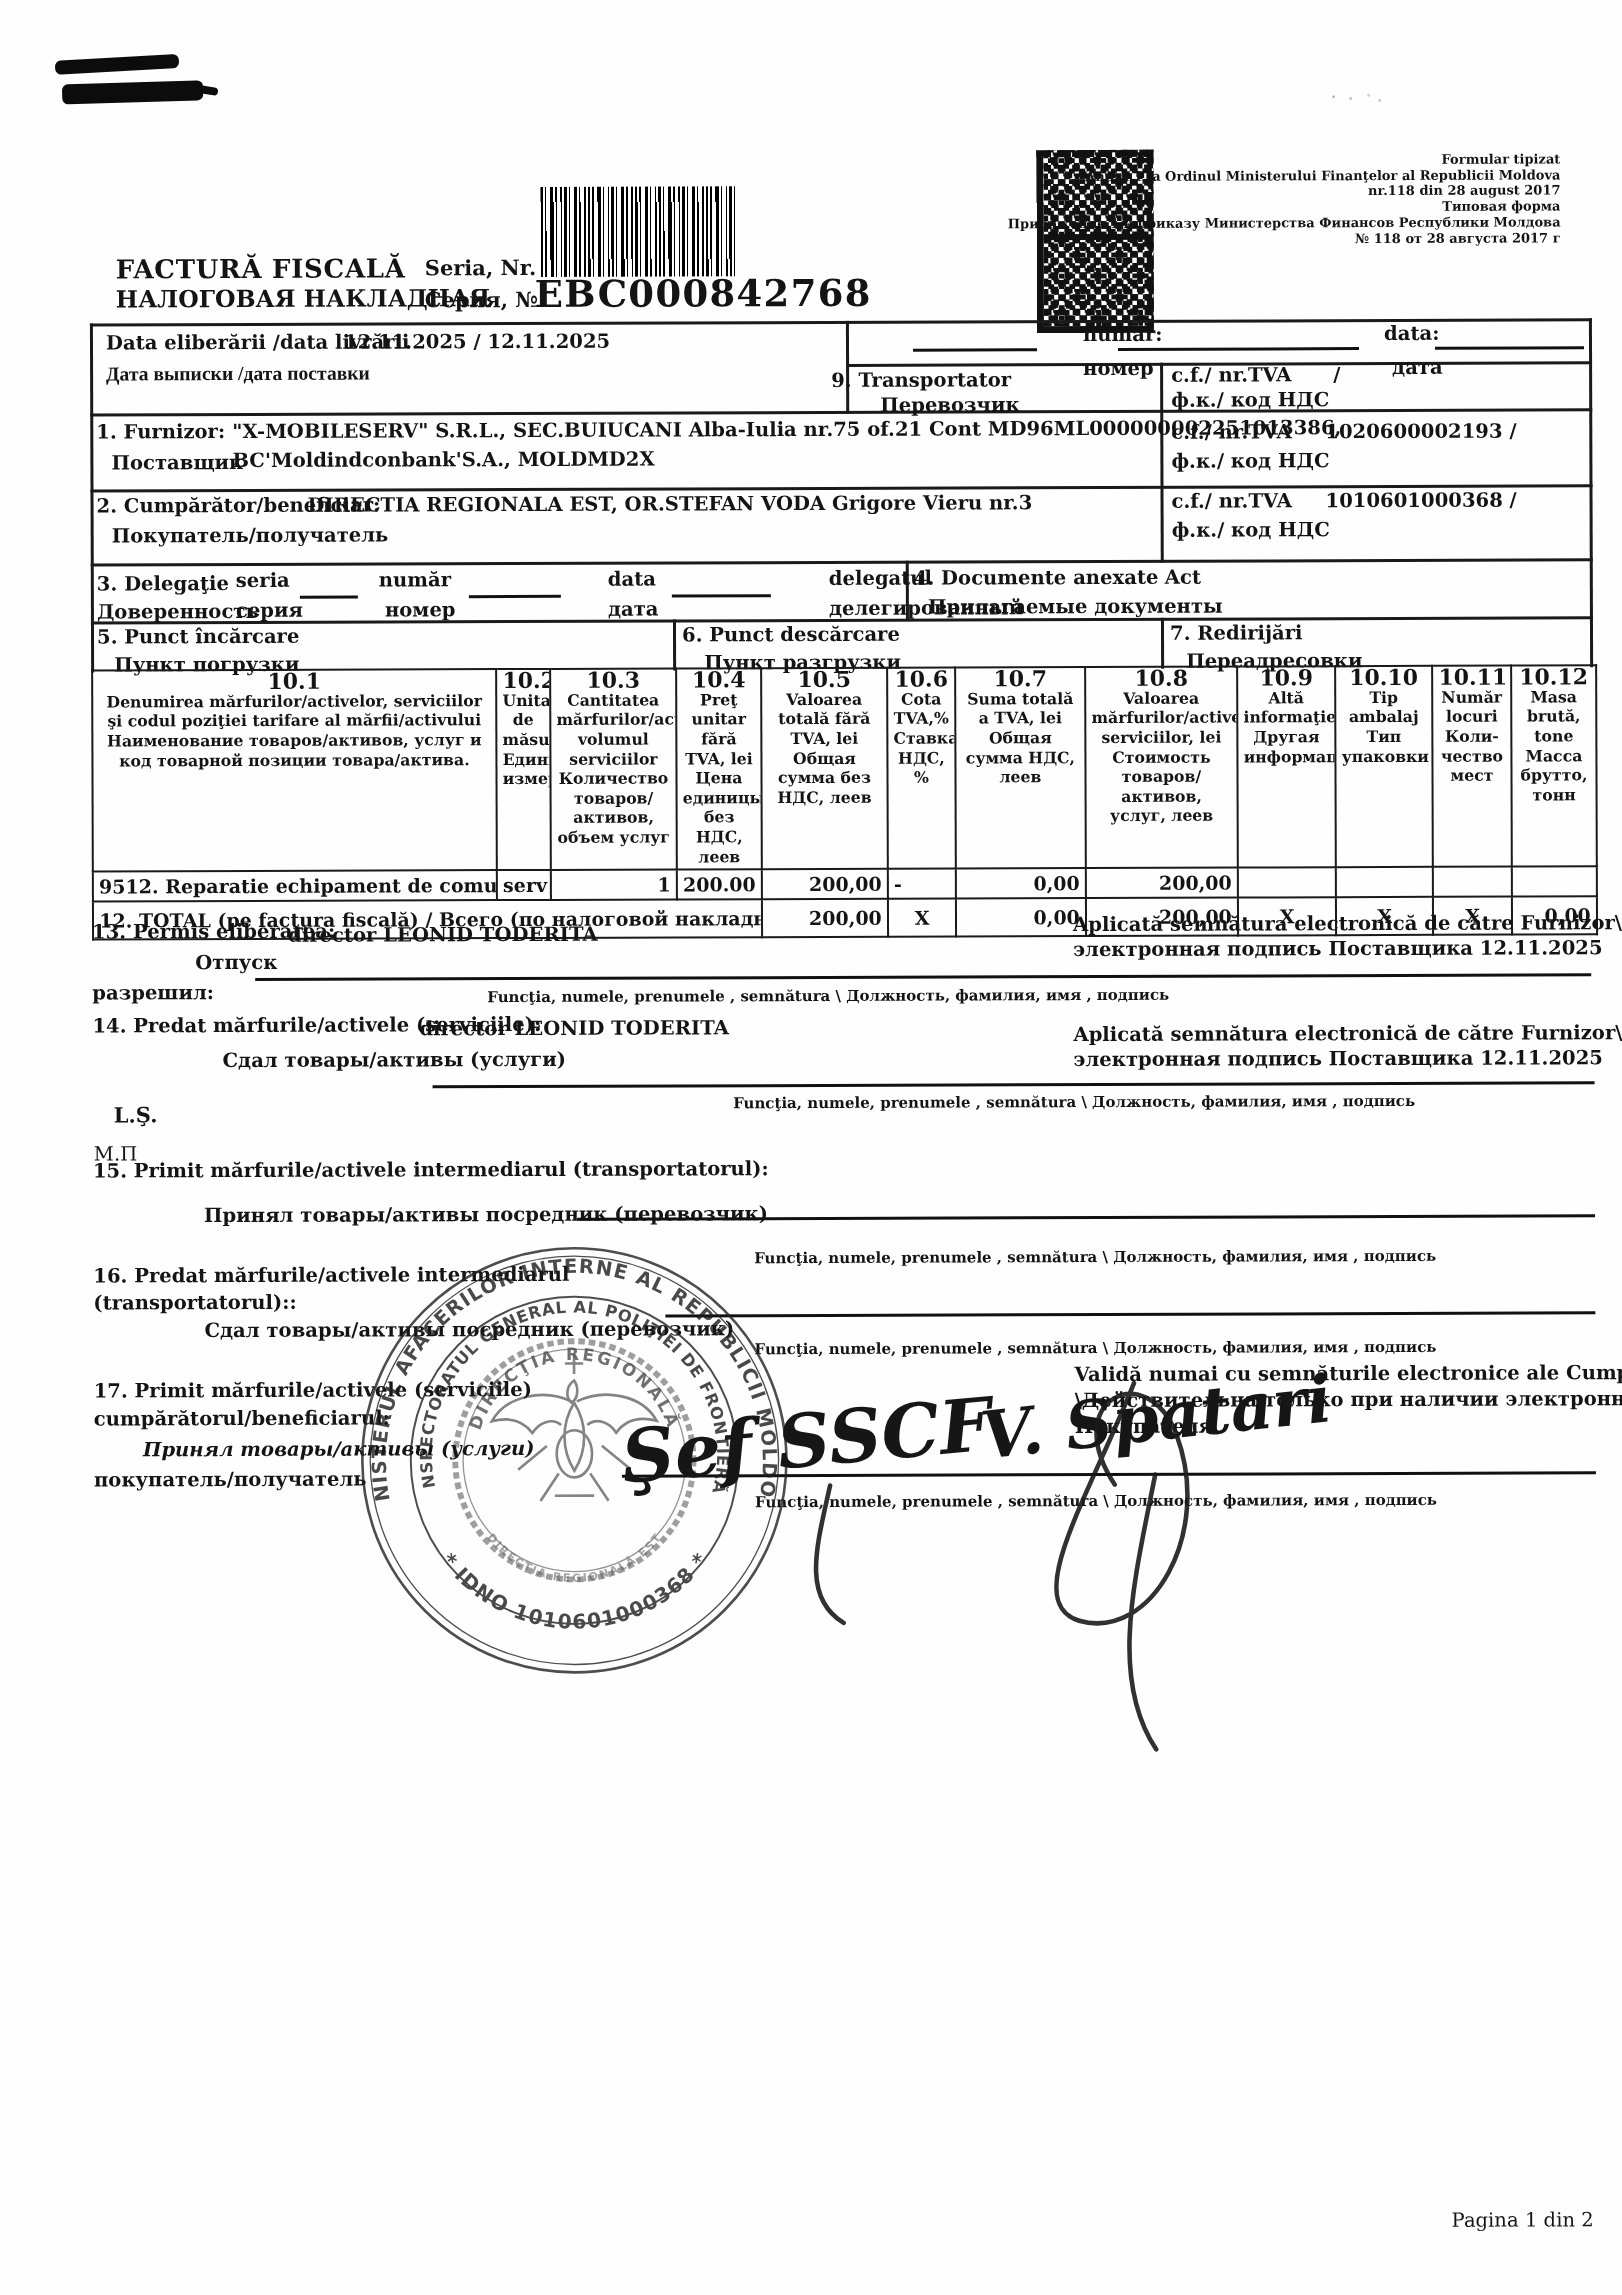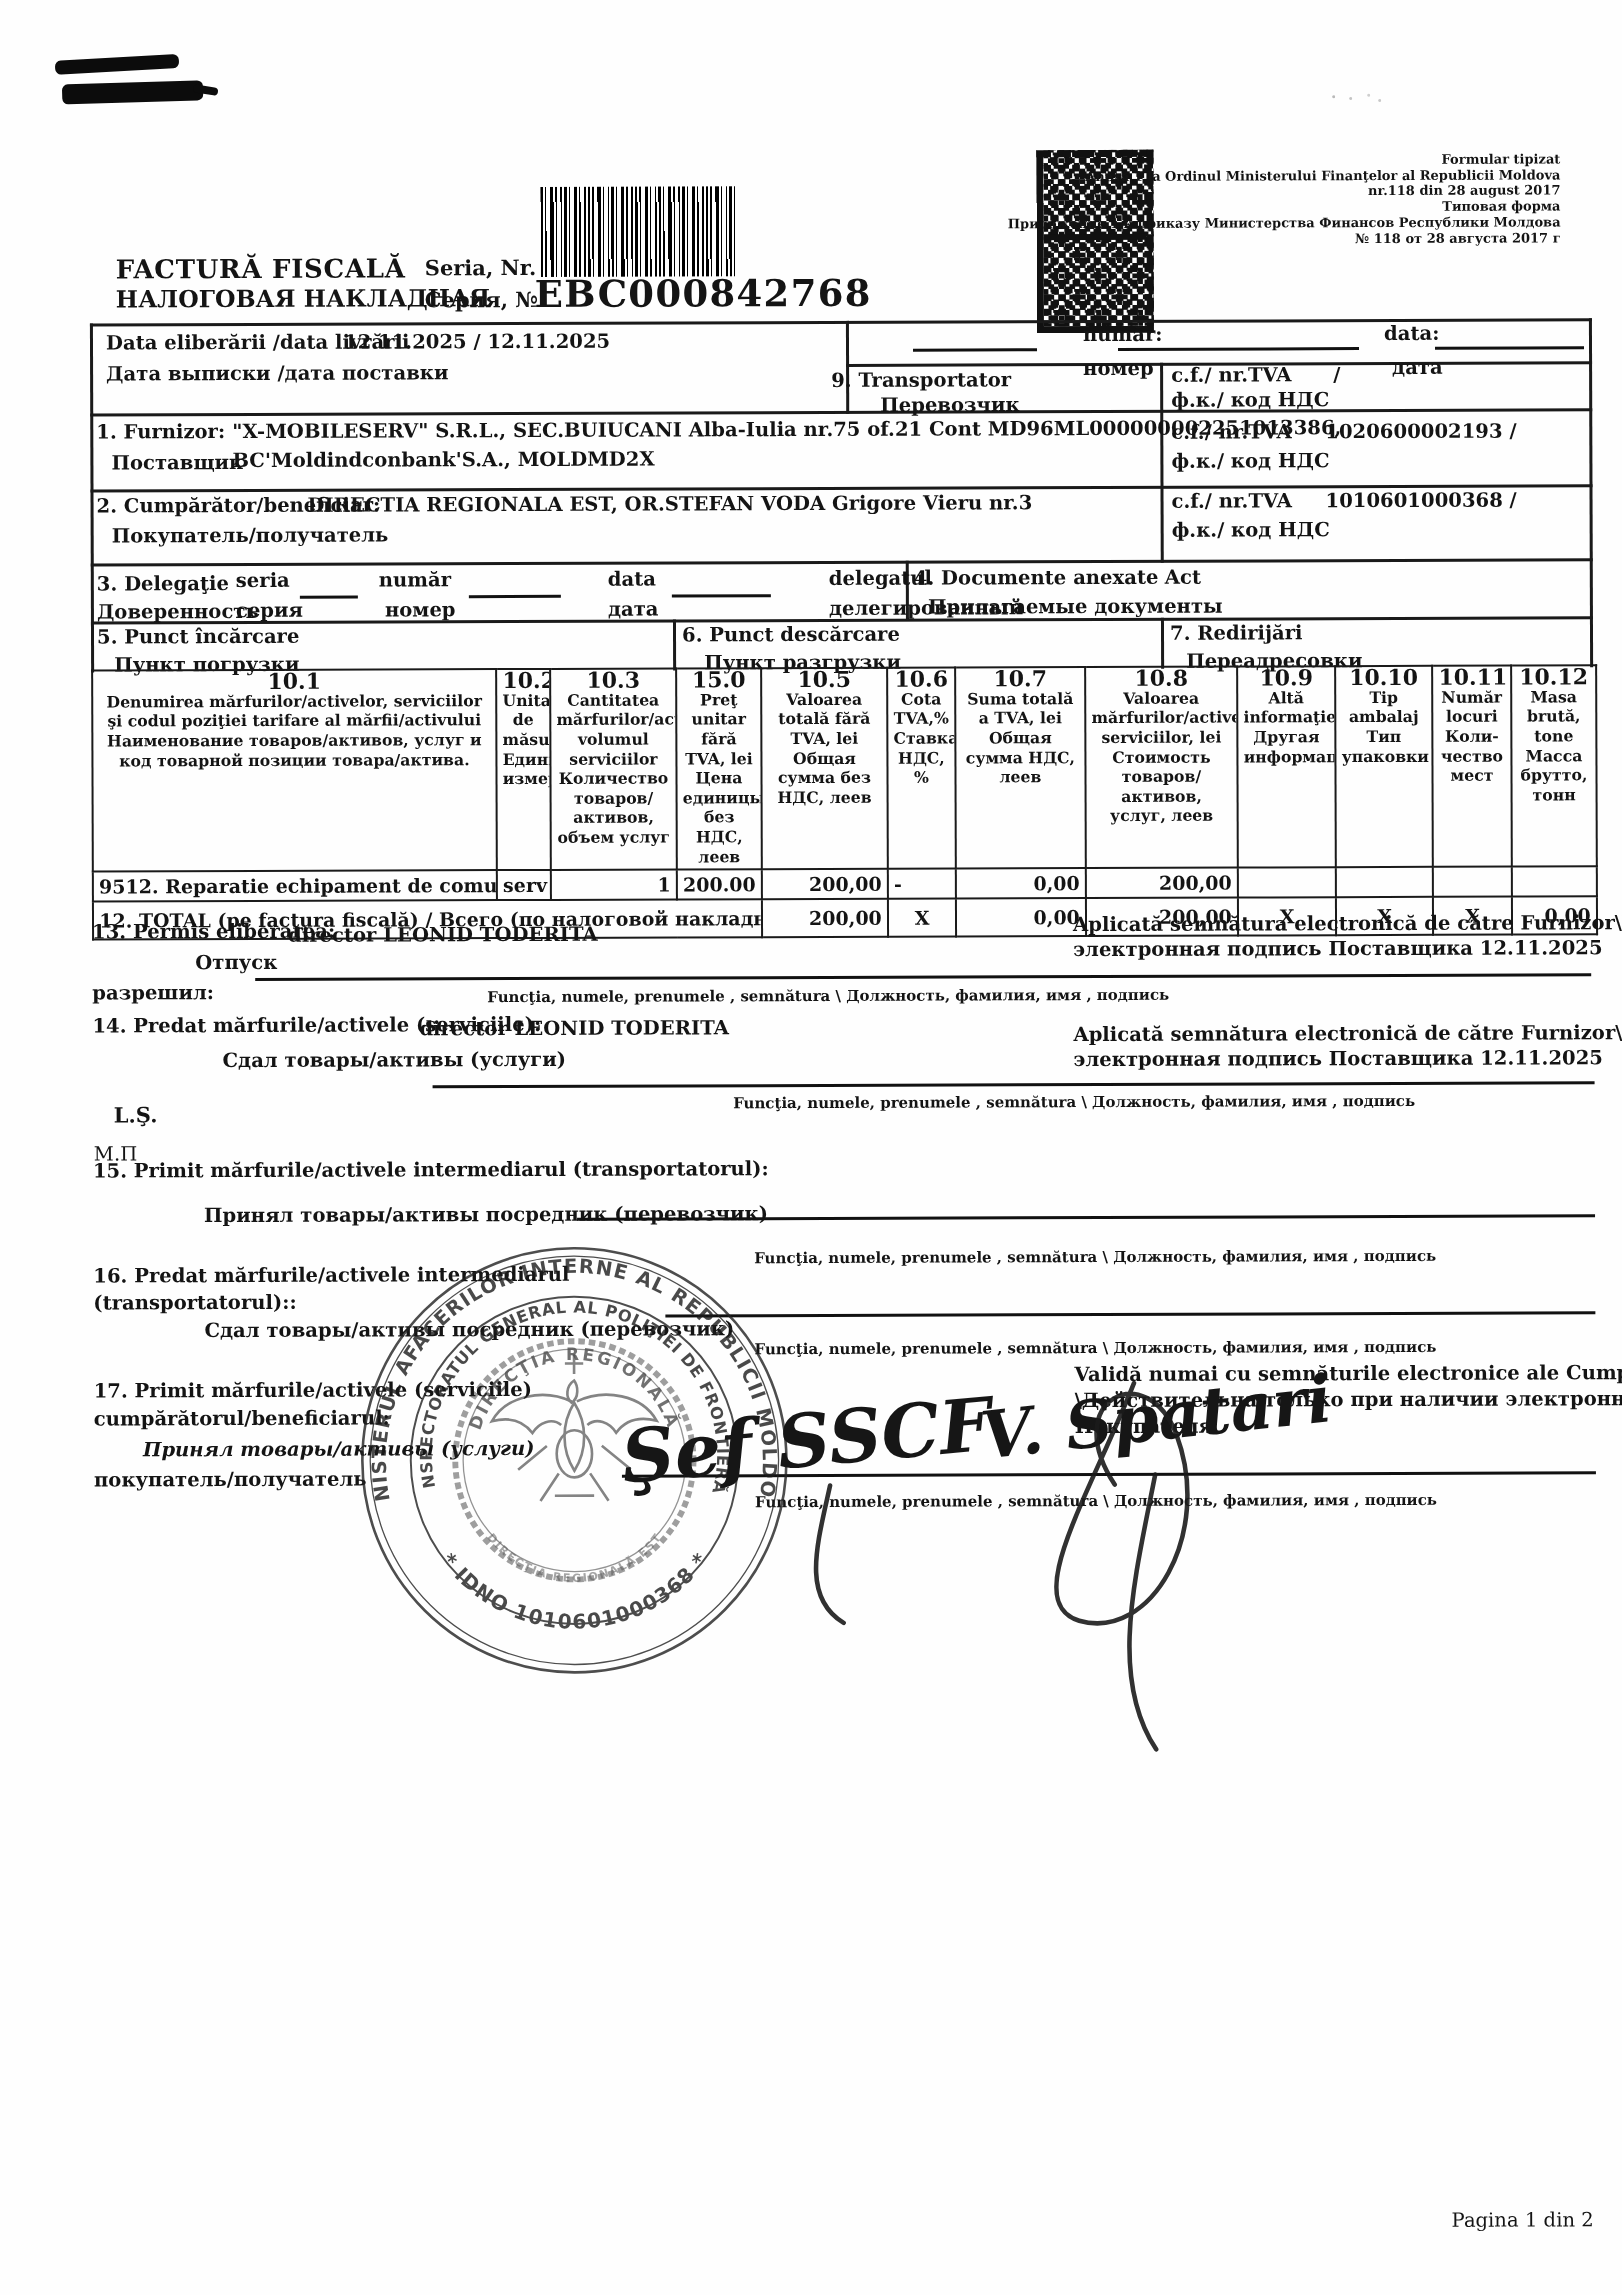--- a/index.html
+++ b/index.html
@@ -87,21 +87,21 @@
   <div class="uln" style="left:915px;top:349px;width:124px;"></div>
   <div class="t fs30" style="left:1085px;top:325px;">număr:</div>
   <div class="uln" style="left:1120px;top:349px;width:241px;"></div>
   <div class="t fs30" style="left:1085px;top:359px;">номер</div>
   <div class="t fs30" style="left:1386px;top:325px;">data:</div>
   <div class="uln" style="left:1437px;top:349px;width:149px;"></div>
   <div class="t fs30" style="left:1394px;top:359px;">дата</div>
 
   <div class="t fs30" style="left:108px;top:330px;">Data eliberării /data livrării</div>
   <div class="t fs30" style="left:346px;top:330px;">12.11.2025  / 12.11.2025</div>
-  <div class="t fs30" style="left:108px;top:361px;">Дата выписки /дата поставки</div>
+  <div class="t fs30" style="left:108px;top:361px;font-family:Liberation Serif, serif;">Дата выписки /дата поставки</div>
   <div class="t fs30" style="left:833px;top:370px;">9. Transportator</div>
   <div class="t fs30" style="left:882px;top:395px;">Перевозчик</div>
   <div class="t fs30" style="left:1173px;top:366px;">c.f./ nr.TVA</div>
   <div class="t fs30" style="left:1335px;top:366px;">/</div>
   <div class="t fs30" style="left:1173px;top:391px;">ф.к./ код НДС</div>
 
   <div class="t fs30" style="left:98px;top:419px;">1. Furnizor:</div>
   <div class="t fs30" style="left:113px;top:450px;">Поставщик</div>
   <div class="t fs30" style="left:234px;top:419px;">"X-MOBILESERV" S.R.L., SEC.BUIUCANI Alba-Iulia nr.75 of.21 Cont MD96ML000000002251013386,</div>
   <div class="t fs30" style="left:234px;top:448px;">BC'Moldindconbank'S.A., MOLDMD2X</div>
@@ -166,21 +166,21 @@
               <div class="cnum">10.2</div>
               <div>Unitate de măsură</div>
               <div>Единица измерения</div>
             </th>
       <th>
               <div class="cnum">10.3</div>
               <div>Cantitatea mărfurilor/activelor, volumul serviciilor</div>
               <div>Количество товаров/активов, объем услуг</div>
             </th>
       <th>
-              <div class="cnum">15.0</div>
+              <div class="cnum">10.4</div>
               <div>Preţ unitar fără TVA, lei</div>
               <div>Цена единицы без НДС, леев</div>
             </th>
       <th>
               <div class="cnum">10.5</div>
               <div>Valoarea totală fără TVA, lei</div>
               <div>Общая сумма без НДС, леев</div>
             </th>
       <th>
               <div class="cnum">10.6</div>

